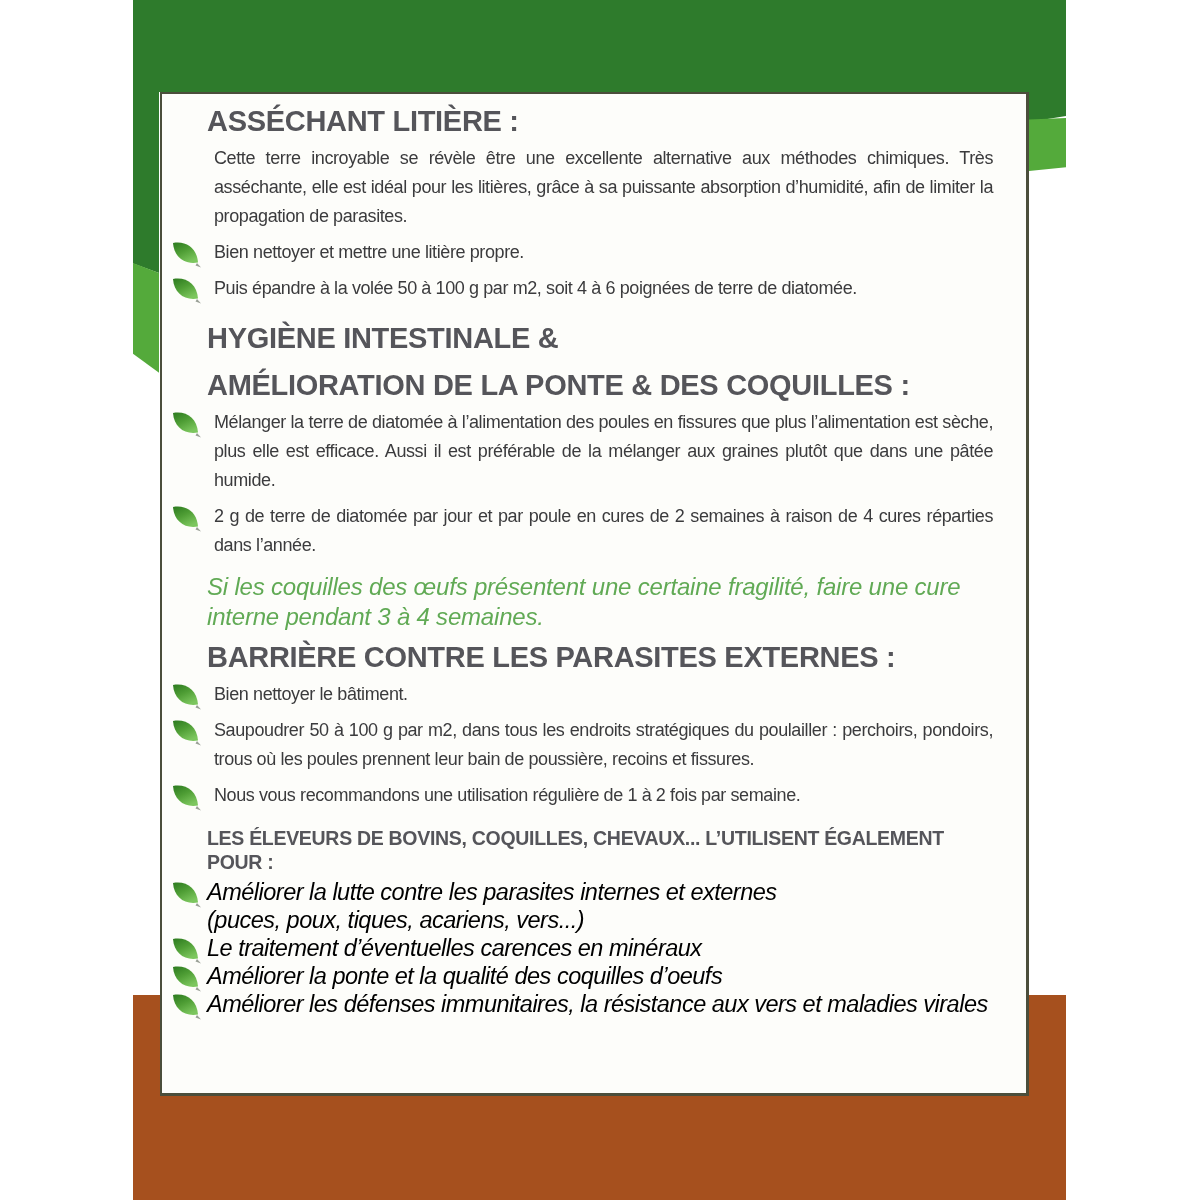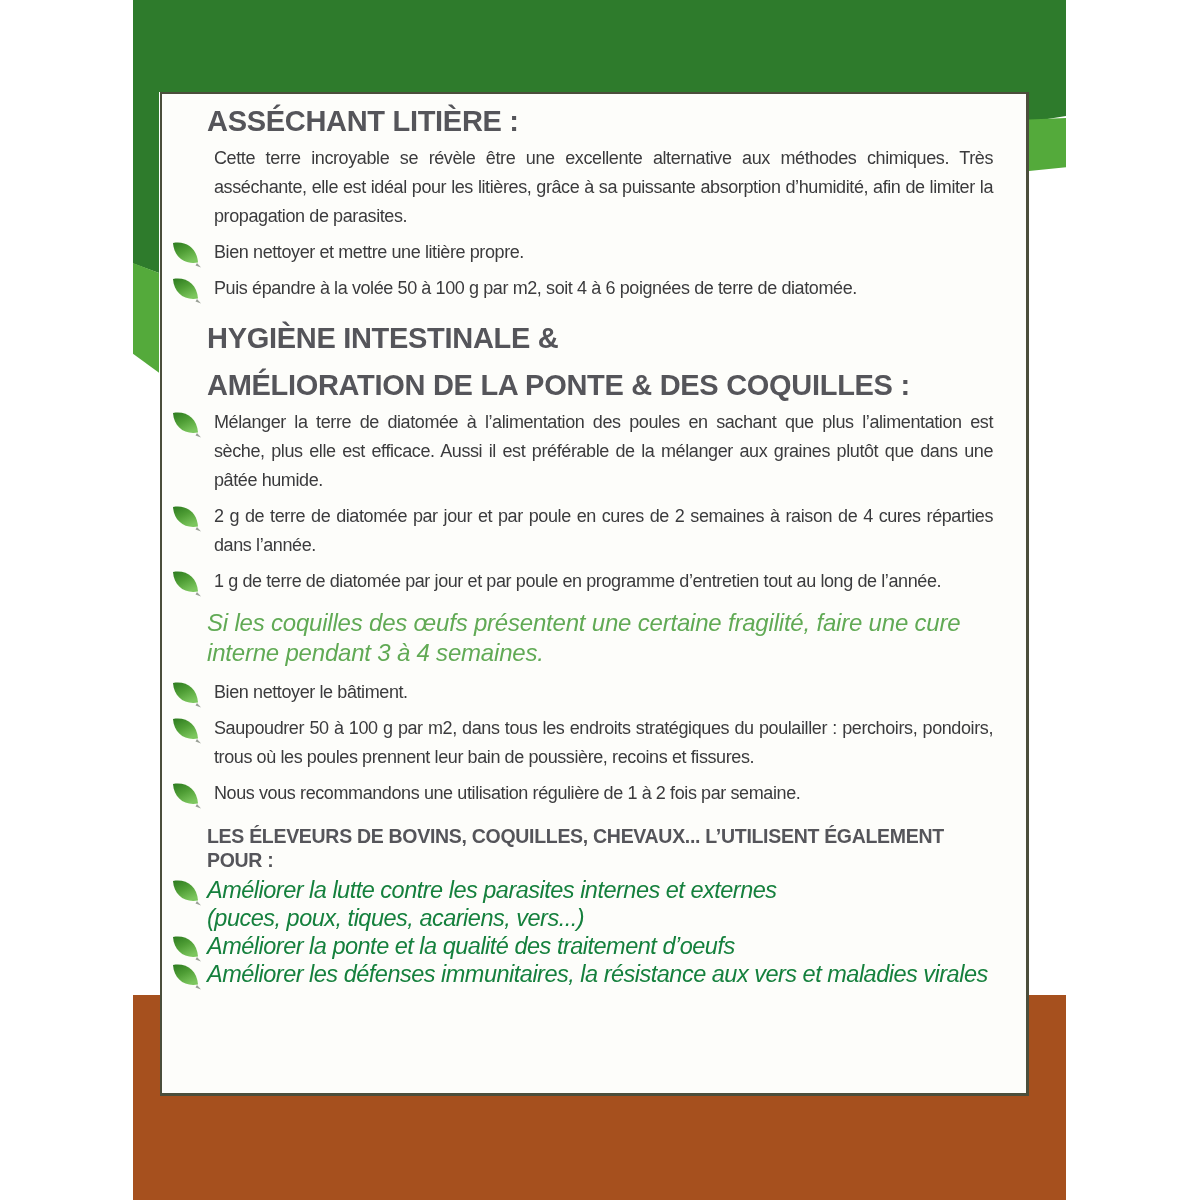--- a/index.html
+++ b/index.html
@@ -30,21 +30,21 @@
   .sec-h.tight{margin-bottom:16px;}
   .mt{margin-top:20px;}
   .body{font-size:18px;color:#3b3b3d;line-height:29px;letter-spacing:-0.4px;margin:7px;}
   .just{text-align:justify;}
   .bullet{position:relative;}
   .leaf{position:absolute;left:-37px;top:2px;}
   .note{font-style:italic;text-align:left;color:#61aa55;font-size:24px;
     line-height:30px;letter-spacing:-0.2px;margin:12px 0 10px 0;}
   .small-h{font-size:19.5px;font-weight:bold;color:#55555a;letter-spacing:-0.3px;
     margin:16px 0 4px 0;line-height:24px;}
-  .green-item{font-style:italic;color:#15803d;font-size:23.5px;line-height:28px;
+  .green-item{font-style:italic;color:#000000;font-size:23.5px;line-height:28px;
     letter-spacing:-0.5px;margin:0;white-space:nowrap;}
   .hidden-defs{position:absolute;width:0;height:0;overflow:hidden;}
 </style>
 </head>
 <body>
 
 <svg class="hidden-defs" aria-hidden="true">
   <defs>
     <linearGradient id="leafGrad" x1="0" y1="0" x2="0.6" y2="1">
       <stop offset="0" stop-color="#2c7a1f"></stop>
@@ -84,39 +84,33 @@
     </div>
 
     <h1 class="sec-h mt tight">HYGIÈNE INTESTINALE &amp;</h1>
     <h1 class="sec-h">AMÉLIORATION DE LA PONTE &amp; DES COQUILLES :</h1>
 
     <div class="bullet">
       <svg class="leaf" width="31" height="28" viewBox="0 0 31 28">
         <path d="M3 3 C16 0.5 27 8 28 22.5 C14.5 25 4 17 3 3 Z" fill="url(#leafGrad)"></path>
         <path d="M27 23 L31 27.5 L25.5 25.5 Z" fill="#9aa096"></path>
       </svg>
-      <p class="body just">Mélanger la terre de diatomée à l’alimentation des poules en sachant que plus l’alimentation est sèche, plus elle est efficace. Aussi il est préférable de la mélanger aux graines plutôt que dans une pâtée humide.</p>
+      <p class="body just">Mélanger la terre de diatomée à l’alimentation des poules en fissures que plus l’alimentation est sèche, plus elle est efficace. Aussi il est préférable de la mélanger aux graines plutôt que dans une pâtée humide.</p>
     </div>
     <div class="bullet">
       <svg class="leaf" width="31" height="28" viewBox="0 0 31 28">
         <path d="M3 3 C16 0.5 27 8 28 22.5 C14.5 25 4 17 3 3 Z" fill="url(#leafGrad)"></path>
         <path d="M27 23 L31 27.5 L25.5 25.5 Z" fill="#9aa096"></path>
       </svg>
       <p class="body just">2 g de terre de diatomée par jour et par poule en cures de 2 semaines à raison de 4 cures réparties dans l’année.</p>
     </div>
-    <div class="bullet">
-      <svg class="leaf" width="31" height="28" viewBox="0 0 31 28">
-        <path d="M3 3 C16 0.5 27 8 28 22.5 C14.5 25 4 17 3 3 Z" fill="url(#leafGrad)"></path>
-        <path d="M27 23 L31 27.5 L25.5 25.5 Z" fill="#9aa096"></path>
-      </svg>
-      <p class="body just">1 g de terre de diatomée par jour et par poule en programme d’entretien tout au long de l’année.</p>
-    </div>
 
     <p class="note">Si les coquilles des œufs présentent une certaine fragilité, faire une cure interne pendant 3 à 4 semaines.</p>
 
+    <h1 class="sec-h">BARRIÈRE CONTRE LES PARASITES EXTERNES :</h1>
 
     <div class="bullet">
       <svg class="leaf" width="31" height="28" viewBox="0 0 31 28">
         <path d="M3 3 C16 0.5 27 8 28 22.5 C14.5 25 4 17 3 3 Z" fill="url(#leafGrad)"></path>
         <path d="M27 23 L31 27.5 L25.5 25.5 Z" fill="#9aa096"></path>
       </svg>
       <p class="body">Bien nettoyer le bâtiment.</p>
     </div>
     <div class="bullet">
       <svg class="leaf" width="31" height="28" viewBox="0 0 31 28">
@@ -142,21 +136,28 @@
       </svg>
       <p class="green-item">Améliorer la lutte contre les parasites internes et externes</p>
     </div>
     <p class="green-item">(puces, poux, tiques, acariens, vers...)</p>
 
     <div class="bullet">
       <svg class="leaf" width="31" height="28" viewBox="0 0 31 28">
         <path d="M3 3 C16 0.5 27 8 28 22.5 C14.5 25 4 17 3 3 Z" fill="url(#leafGrad)"></path>
         <path d="M27 23 L31 27.5 L25.5 25.5 Z" fill="#9aa096"></path>
       </svg>
-      <p class="green-item">Améliorer la ponte et la qualité des traitement d’oeufs</p>
+      <p class="green-item">Le traitement d’éventuelles carences en minéraux</p>
+    </div>
+    <div class="bullet">
+      <svg class="leaf" width="31" height="28" viewBox="0 0 31 28">
+        <path d="M3 3 C16 0.5 27 8 28 22.5 C14.5 25 4 17 3 3 Z" fill="url(#leafGrad)"></path>
+        <path d="M27 23 L31 27.5 L25.5 25.5 Z" fill="#9aa096"></path>
+      </svg>
+      <p class="green-item">Améliorer la ponte et la qualité des coquilles d’oeufs</p>
     </div>
     <div class="bullet">
       <svg class="leaf" width="31" height="28" viewBox="0 0 31 28">
         <path d="M3 3 C16 0.5 27 8 28 22.5 C14.5 25 4 17 3 3 Z" fill="url(#leafGrad)"></path>
         <path d="M27 23 L31 27.5 L25.5 25.5 Z" fill="#9aa096"></path>
       </svg>
       <p class="green-item">Améliorer les défenses immunitaires, la résistance aux vers et maladies virales</p>
     </div>
 
   </div>

